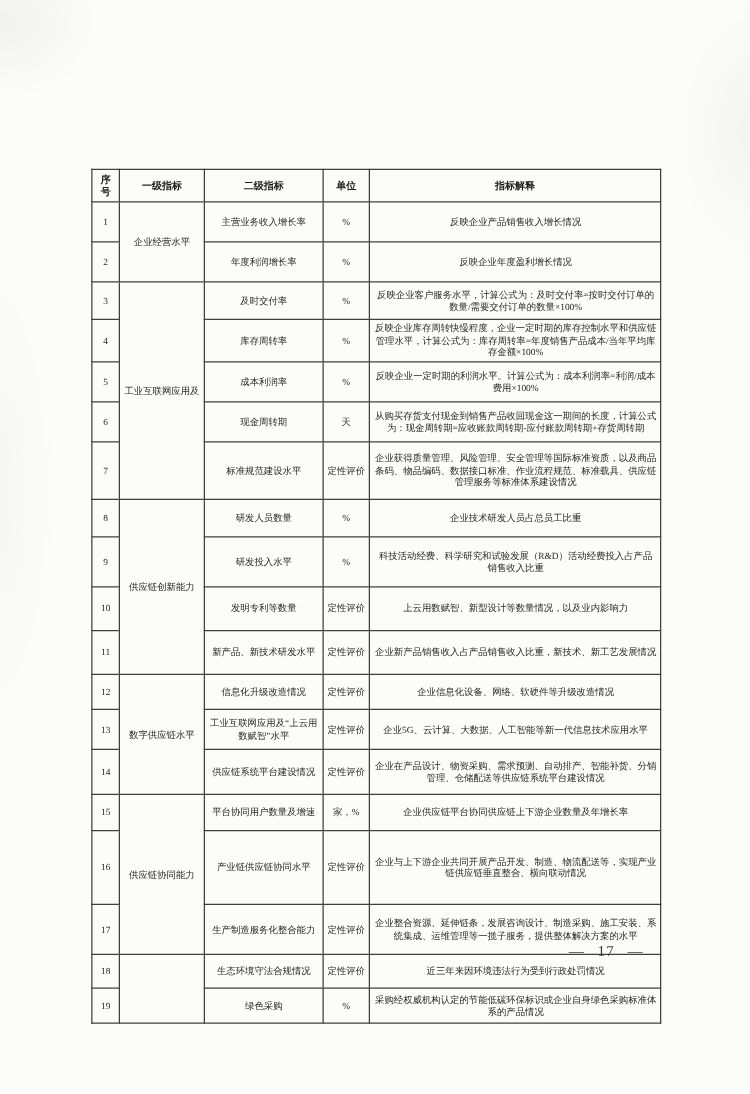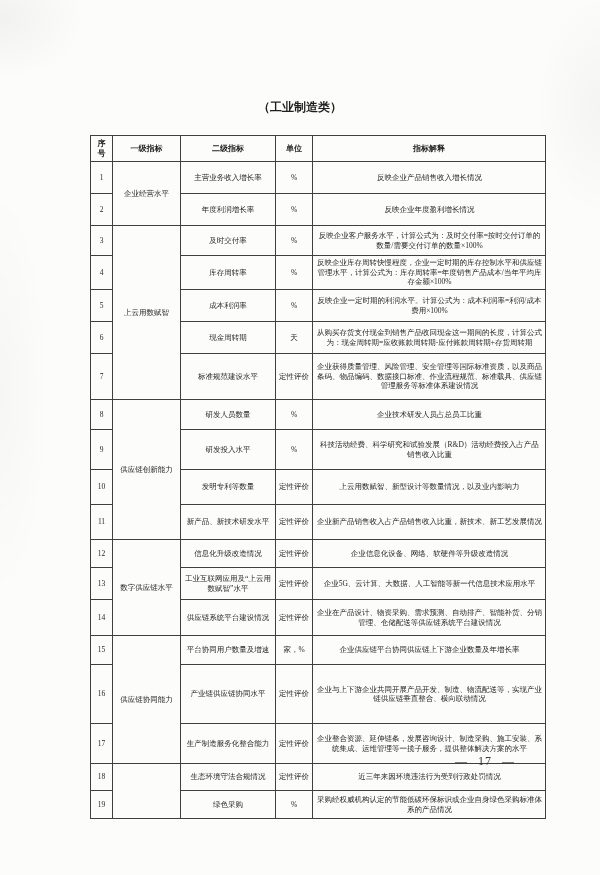--- a/index.html
+++ b/index.html
@@ -27,21 +27,20 @@
     color:#1f1f1f;
   }
   .title-line1{font-size:13px;line-height:15px;letter-spacing:0.5px;}
   .title-line2{font-size:12px;line-height:14px;}
   table.indicator-table{
     position:absolute;left:73px;top:135px;
     width:455px;
     border-collapse:collapse;
     table-layout:fixed;
     border:1.5px solid #303030;
-    margin-left:17px;
   }
   .indicator-table th,.indicator-table td{
     border:1px solid #3f3f3f;
     padding:1px 3px;
     font-size:7.5px;
     line-height:9.5px;
     vertical-align:middle;
     overflow:hidden;
     color:#262626;
   }
@@ -61,21 +60,20 @@
     letter-spacing:1px;
     word-spacing:6px;
   }
 </style>
 </head>
 <body>
 
 <div class="page">
 
   <div class="title-block">
-    <div class="title-line2">（工业制造类）</div>
   </div>
 
   <table class="indicator-table">
     <colgroup>
       <col style="width:22px">
         <col style="width:68px">
         <col style="width:95px">
         <col style="width:37px">
         <col style="width:233px">
     </colgroup>
@@ -97,21 +95,21 @@
     </tr>
     <tr style="height:32px">
       <td class="c-no">2</td>
       <td class="c-ind">年度利润增长率</td>
       <td class="c-unit">%</td>
       <td class="c-exp">反映企业年度盈利增长情况</td>
     </tr>
 
     <tr style="height:30px">
       <td class="c-no">3</td>
-      <td class="c-group" rowspan="5">上云用数赋智</td>
+      <td class="c-group" rowspan="5">工业互联网应用及</td>
       <td class="c-ind">及时交付率</td>
       <td class="c-unit">%</td>
       <td class="c-exp">反映企业客户服务水平，计算公式为：及时交付率=按时交付订单的数量/需要交付订单的数量×100%</td>
     </tr>
     <tr style="height:34px">
       <td class="c-no">4</td>
       <td class="c-ind">库存周转率</td>
       <td class="c-unit">%</td>
       <td class="c-exp">反映企业库存周转快慢程度，企业一定时期的库存控制水平和供应链管理水平，计算公式为：库存周转率=年度销售产品成本/当年平均库存金额×100%</td>
     </tr>

